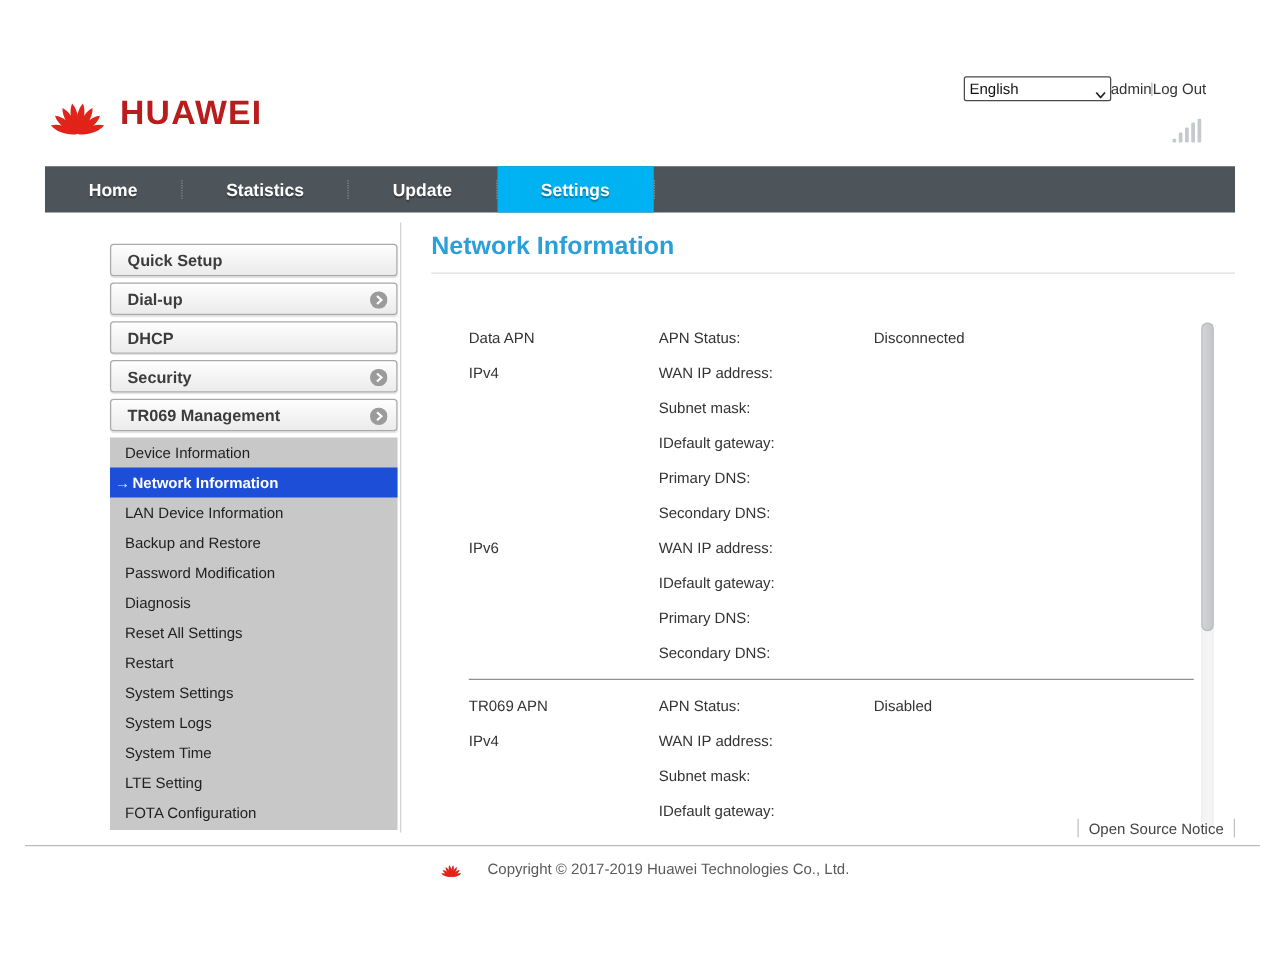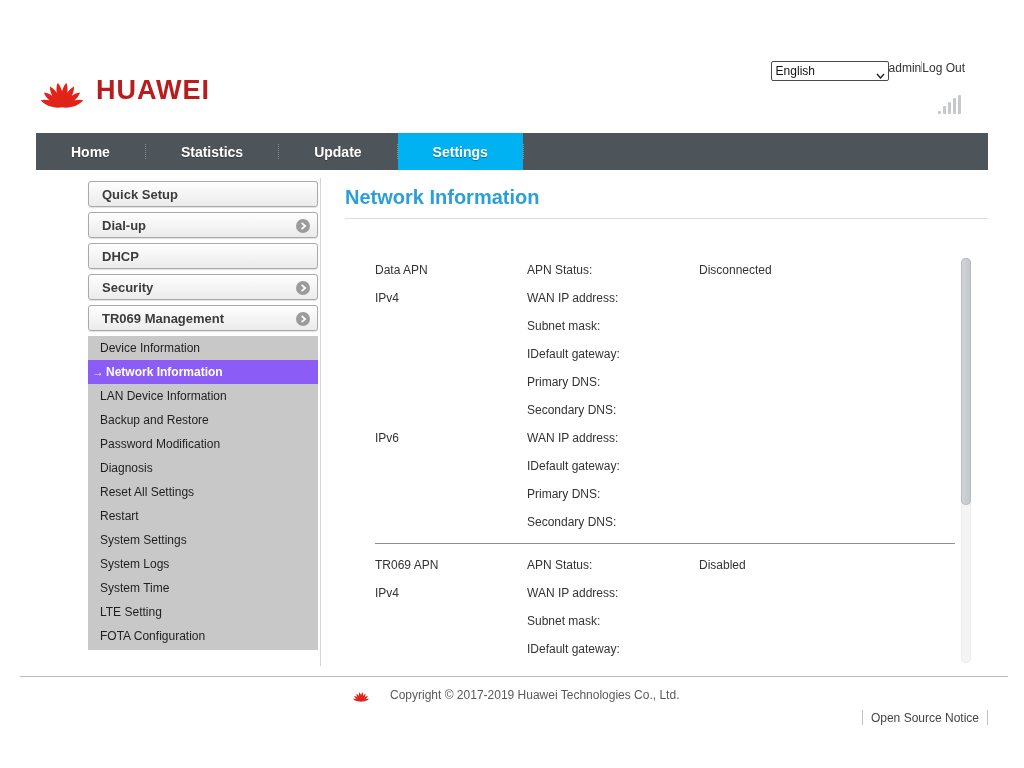--- a/index.html
+++ b/index.html
@@ -4,21 +4,21 @@
 <style>
   * { margin:0; padding:0; box-sizing:border-box; }
   html,body { width:1024px; height:768px; background:#fff;
     font-family:"Liberation Sans", sans-serif; }
   .page { position:relative; width:1024px; height:768px; background:#fff; overflow:hidden; }
 
   
   .brand { position:absolute; left:38px; top:70px; display:flex; align-items:center; gap:10px; }
   .brand-text { font-size:27px; font-weight:bold; color:#b91c1c; letter-spacing:1px; }
   .top-right { position:absolute; right:59px; top:61px; }
-  .lang-row { display:flex; font-size:12px; color:#333;padding-left:22px; }
+  .lang-row { display:flex; align-items:center; font-size:12px; color:#333;padding-left:22px; }
   .select-wrap { position:relative; width:118px; height:20px; }
   .select-wrap select {
     width:118px; height:20px; font-size:12px; padding:0 16px 0 4px;
     border:1px solid #4a4a4a; border-radius:2px; background:#fff; color:#111;
     appearance:none; -webkit-appearance:none; font-family:"Liberation Sans", sans-serif;
   }
   .select-chevron { position:absolute; right:4px; top:7px; pointer-events:none; }
   .vbar { display:inline-block; width:1px; height:11px; background:#b5b5b5; }
   .logout { cursor:pointer; color:#333; text-decoration:none; }
   .signal { position:absolute; right:4px; top:34px; display:flex; align-items:flex-end; gap:2px; height:19px; }
@@ -26,34 +26,34 @@
 
   
   .nav { position:absolute; left:36px; top:133px; width:952px; height:37px;
     background:#4e555a; display:flex; align-items:stretch; }
   .nav-item { display:flex; align-items:center; padding:0 35px; color:#fff;
     font-size:14px; font-weight:bold; cursor:pointer; text-shadow:0 1px 1px rgba(0,0,0,.35); }
   .nav-item.active { background:#00b2f1; }
   .nav-sep { align-self:center; height:15px; width:0; border-left:1px dotted #878d92; }
 
   
-  .sidebar { position:absolute; left:52px; top:181px; width:254px;padding-left:36px; }
+  .sidebar { position:absolute; left:52px; top:195px; width:254px;padding-left:36px; }
   .acc-btn { position:relative; width:230px; height:26px; margin-bottom:5px;
     border:1px solid #a9a9a9; border-radius:3px;
     background:linear-gradient(#fefefe,#ebebeb);
     box-shadow:0 1px 1px rgba(0,0,0,.12);
     display:flex; align-items:center; cursor:pointer; }
   .acc-btn .acc-label { font-size:13px; font-weight:bold; color:#3c3c3c; padding-left:13px; }
   .acc-btn.expanded { margin-bottom:0; }
   .acc-btn.expanded .acc-label { color:#2aa4d9; }
   .acc-arrow { position:absolute; right:7px; top:6px; width:14px; height:14px; }
   .submenu { width:230px; background:#c8c8c8; padding-bottom:2px; }
   .sub-item { height:24px; line-height:24px; font-size:12px; color:#1f1f1f;
     padding-left:12px; cursor:pointer; white-space:nowrap; }
-  .sub-item.selected { background:#8b5cf6; color:#fff; font-weight:bold; padding-left:4px; }
+  .sub-item.selected { background:#1d4ed8; color:#fff; font-weight:bold; padding-left:4px; }
   .sub-item.selected .sel-prefix { color:#cfeefb; font-weight:normal; margin-right:2px; }
 
   .v-divider { position:absolute; left:320px; top:178px; width:1px; height:488px; background:#d4d4d4; }
 
   
   .content { position:absolute; left:345px; top:186px; width:643px; }
   .page-title { font-size:20px; font-weight:bold; color:#2b9fd8; }
   .title-rule { margin-top:9px; border:none; border-top:1px solid #ddd; width:643px; }
   .scroll-area { position:absolute; left:345px; top:256px; width:610px; }
   .t-row { display:grid; grid-template-columns:120px 140px 1fr; height:28px;
@@ -64,21 +64,21 @@
   .scrollbar { position:absolute; left:961px; top:258px; width:10px; height:405px;
     background:#f4f4f4; border-radius:6px; box-shadow:inset 0 0 0 1px #ececec; }
   .scroll-thumb { position:absolute; left:0; top:0; width:10px; height:247px;
     background:linear-gradient(90deg,#d3d5d7,#c3c6c9); border-radius:6px;
     box-shadow:inset 0 0 0 1px #b9bcbf; cursor:pointer; }
 
   
   .footer-rule { position:absolute; left:20px; top:676px; width:988px; border:none; border-top:1px solid #bbb; }
   .copyright { position:absolute; left:352px; top:688px; display:flex; align-items:center; gap:20px;
     font-size:12px; color:#5a5a5a; }
-  .osn { position:absolute; right:36px; top:710px; display:flex; align-items:center; gap:8px;
+  .osn { position:absolute; right:36px; top:655px; display:flex; align-items:center; gap:8px;
     font-size:12px; color:#444; }
   .osn .vbar2 { display:inline-block; width:1px; height:15px; background:#c2c2c2; }
   .osn a { color:#444; text-decoration:none; cursor:pointer; }
 </style>
 </head>
 <body>
 
 <div class="page">
 
   <div class="brand">

